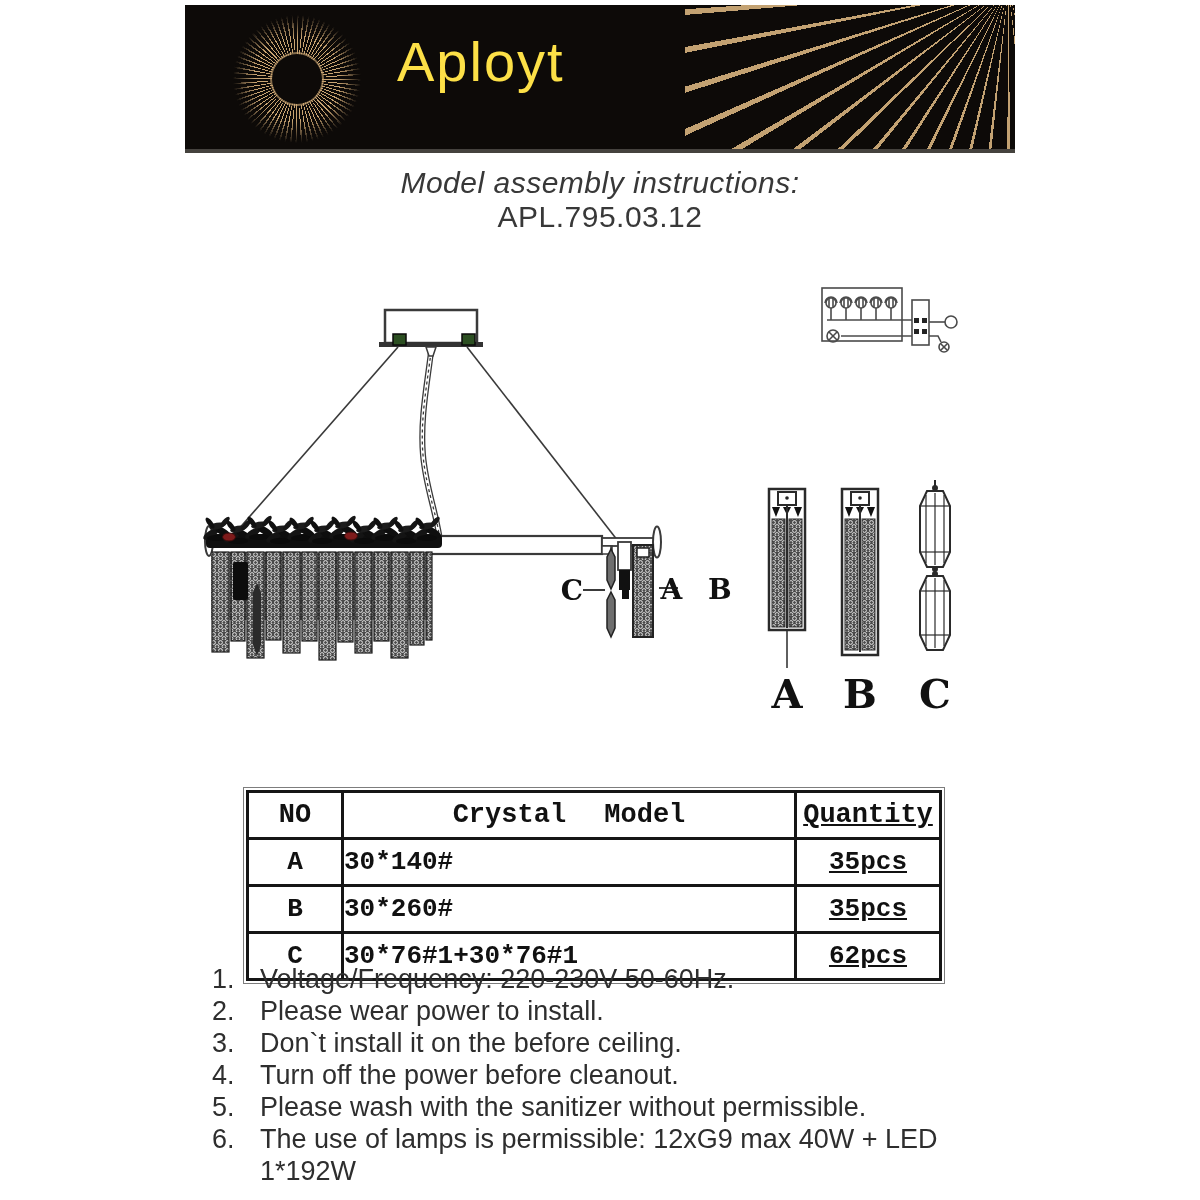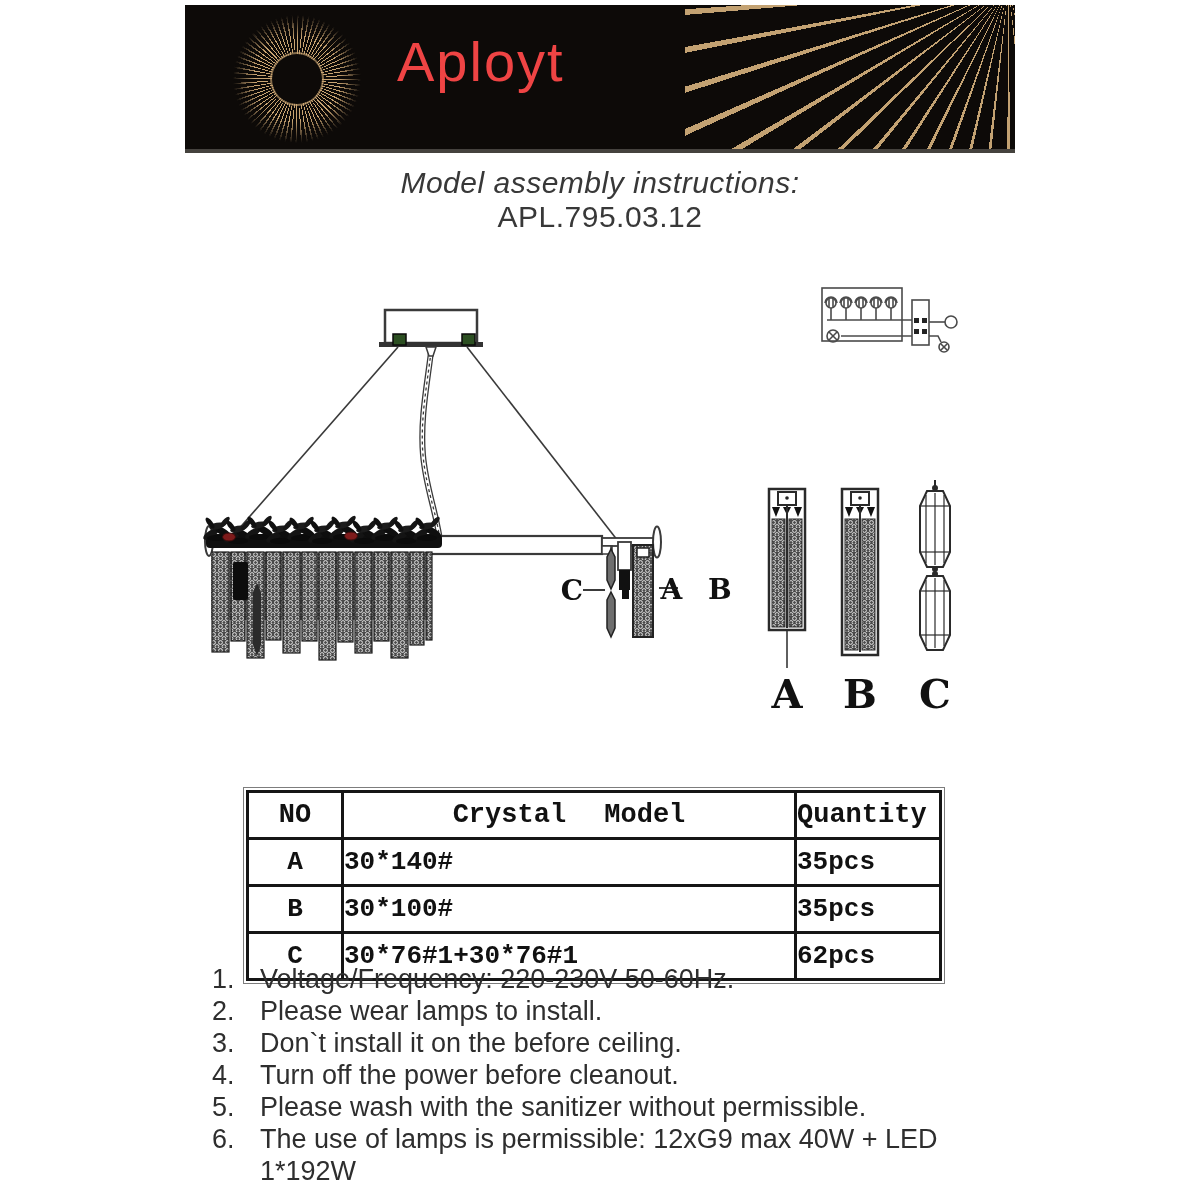--- a/index.html
+++ b/index.html
@@ -9,21 +9,21 @@
   
   .banner{position:absolute;left:185px;top:5px;width:830px;height:144px;
           background:#0d0a08;overflow:hidden;border-bottom:4px solid #45423e;}
   .sunburst{position:absolute;left:42px;top:4px;width:140px;height:140px;border-radius:50%;
       background:
         radial-gradient(circle, rgba(13,10,8,0) 0 42px, #0d0a08 64px),
         repeating-conic-gradient(#c9a472 0deg 1.4deg, rgba(13,10,8,0) 1.4deg 5deg);}
   .sunburst::after{content:"";position:absolute;left:50%;top:50%;width:50px;height:50px;
       transform:translate(-50%,-50%);background:#0d0a08;border-radius:50%;
       box-shadow:0 0 0 2px rgba(201,164,114,.65);}
-  .brand{position:absolute;left:212px;top:24px;font-size:56px;color:#ef4444;
+  .brand{position:absolute;left:212px;top:24px;font-size:56px;color:#fde047;
       letter-spacing:2px;font-weight:400;}
   .rays{position:absolute;top:0;right:0;width:330px;height:144px;
       background:repeating-conic-gradient(from 120deg at 98% -12%,
         rgba(205,170,120,.95) 0deg 1deg, rgba(205,170,120,0) 1deg 6.6deg);}
 
   
   .title1,.title2{position:absolute;left:0;width:1200px;text-align:center;
       color:#383838;font-weight:500;font-size:30px;letter-spacing:.5px;}
   .title1{top:166px;font-style:italic;}
   .title2{top:200px;}
@@ -33,21 +33,21 @@
 
   
   .parts{position:absolute;left:246px;top:790px;width:684px;border-collapse:collapse;
       table-layout:fixed;outline:1px solid #7d7d7d;outline-offset:2px;
       font-family:"Liberation Mono",monospace;font-weight:bold;color:#111;}
   .parts th,.parts td{border:3px solid #151515;padding:0;background:#fff;}
   .parts th{height:44px;font-size:27px;}
   .parts td{height:44px;font-size:26px;}
   .c-no{width:92px;text-align:center;}
   .c-model{width:450px;text-align:left;padding-left:14px;margin-left:32px;}
-  .c-qty{width:142px;text-align:left;}
+  .c-qty{width:142px;text-align:center;text-decoration:underline;}
   th.c-model{text-align:center;word-spacing:22px;}
 
   
   .instructions{position:absolute;left:212px;top:963px;width:800px;color:#2e2e2e;}
   .ins-row{display:flex;align-items:flex-start;}
   .ins-num{flex:0 0 48px;font-size:27px;line-height:32px;}
   .ins-text{width:740px;font-size:27px;line-height:32px;}
 </style>
 </head>
 <body>
@@ -273,39 +273,39 @@
       </tr>
     </thead>
     <tbody>
       <tr>
         <td class="c-no">A</td>
         <td class="c-model">30*140#</td>
         <td class="c-qty">35pcs</td>
       </tr>
       <tr>
         <td class="c-no">B</td>
-        <td class="c-model">30*100#</td>
+        <td class="c-model">30*260#</td>
         <td class="c-qty">35pcs</td>
       </tr>
       <tr>
         <td class="c-no">C</td>
         <td class="c-model">30*76#1+30*76#1</td>
         <td class="c-qty">62pcs</td>
       </tr>
     </tbody>
   </table>
 
   <div class="instructions">
     <div class="ins-row">
       <span class="ins-num">1.</span>
       <span class="ins-text">Voltage/Frequency: 220-230V 50-60Hz.</span>
     </div>
     <div class="ins-row">
       <span class="ins-num">2.</span>
-      <span class="ins-text">Please wear lamps to install.</span>
+      <span class="ins-text">Please wear power to install.</span>
     </div>
     <div class="ins-row">
       <span class="ins-num">3.</span>
       <span class="ins-text">Don`t install it on the before ceiling.</span>
     </div>
     <div class="ins-row">
       <span class="ins-num">4.</span>
       <span class="ins-text">Turn off the power before cleanout.</span>
     </div>
     <div class="ins-row">

